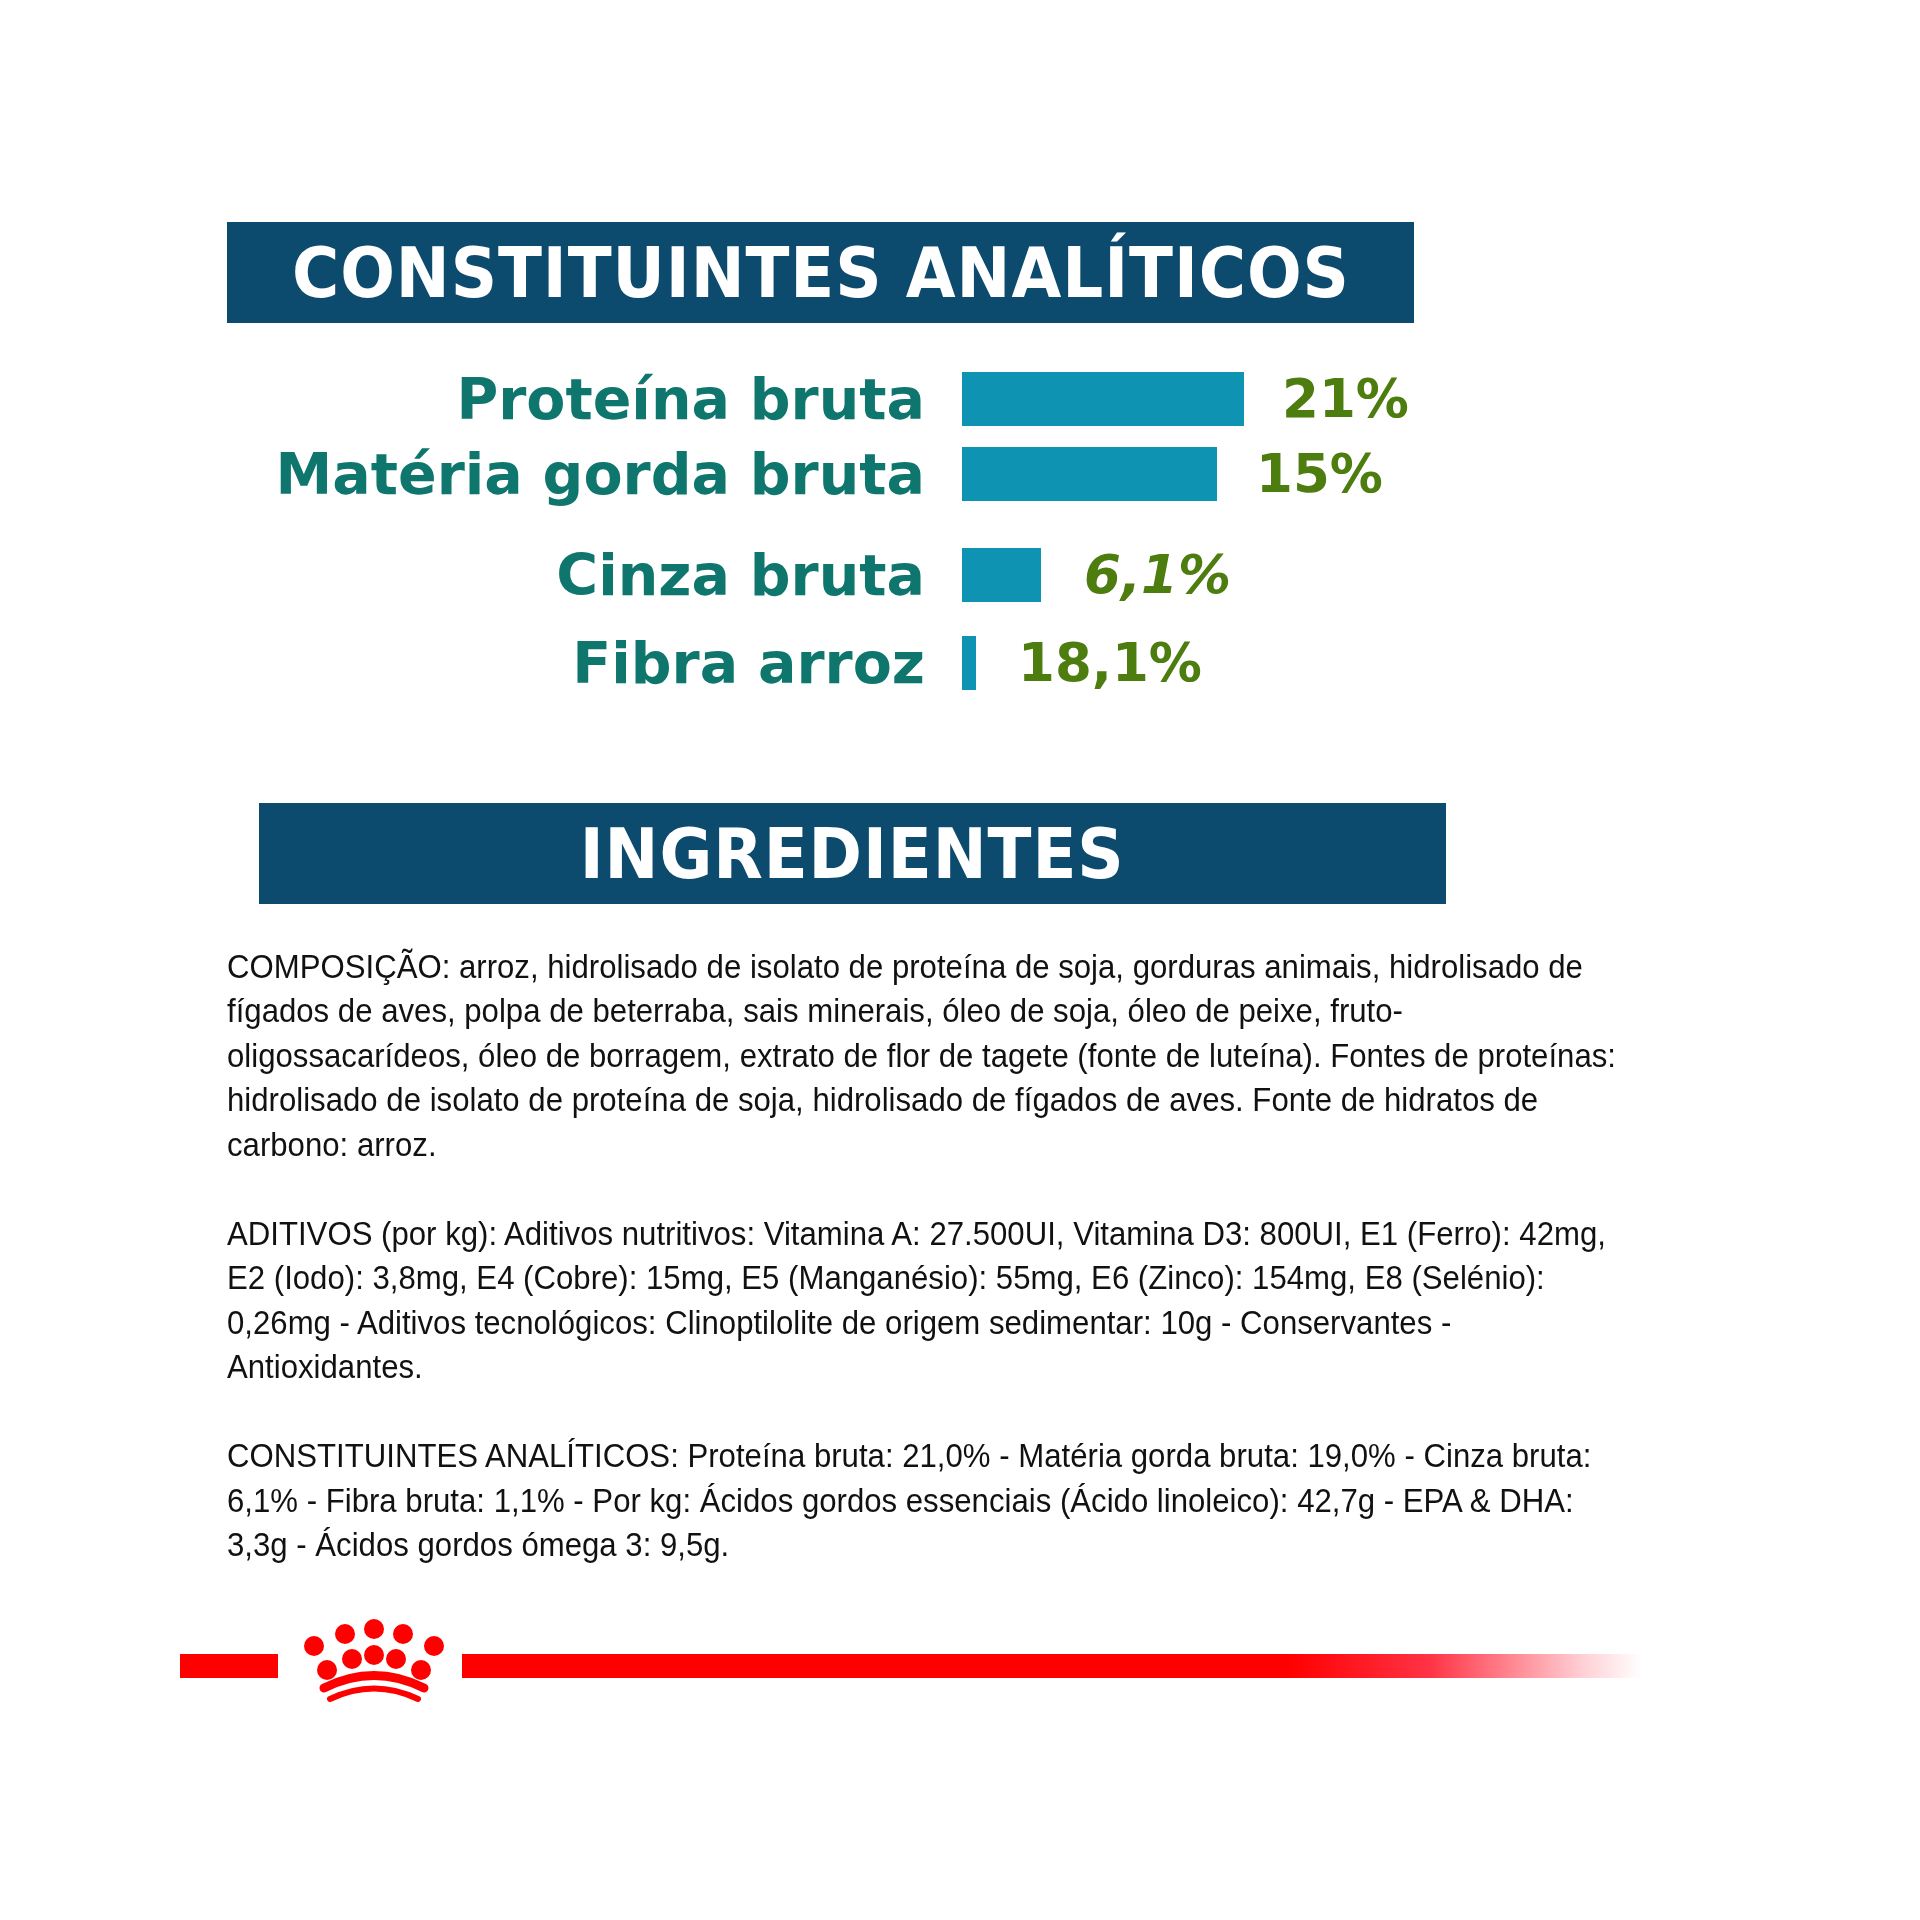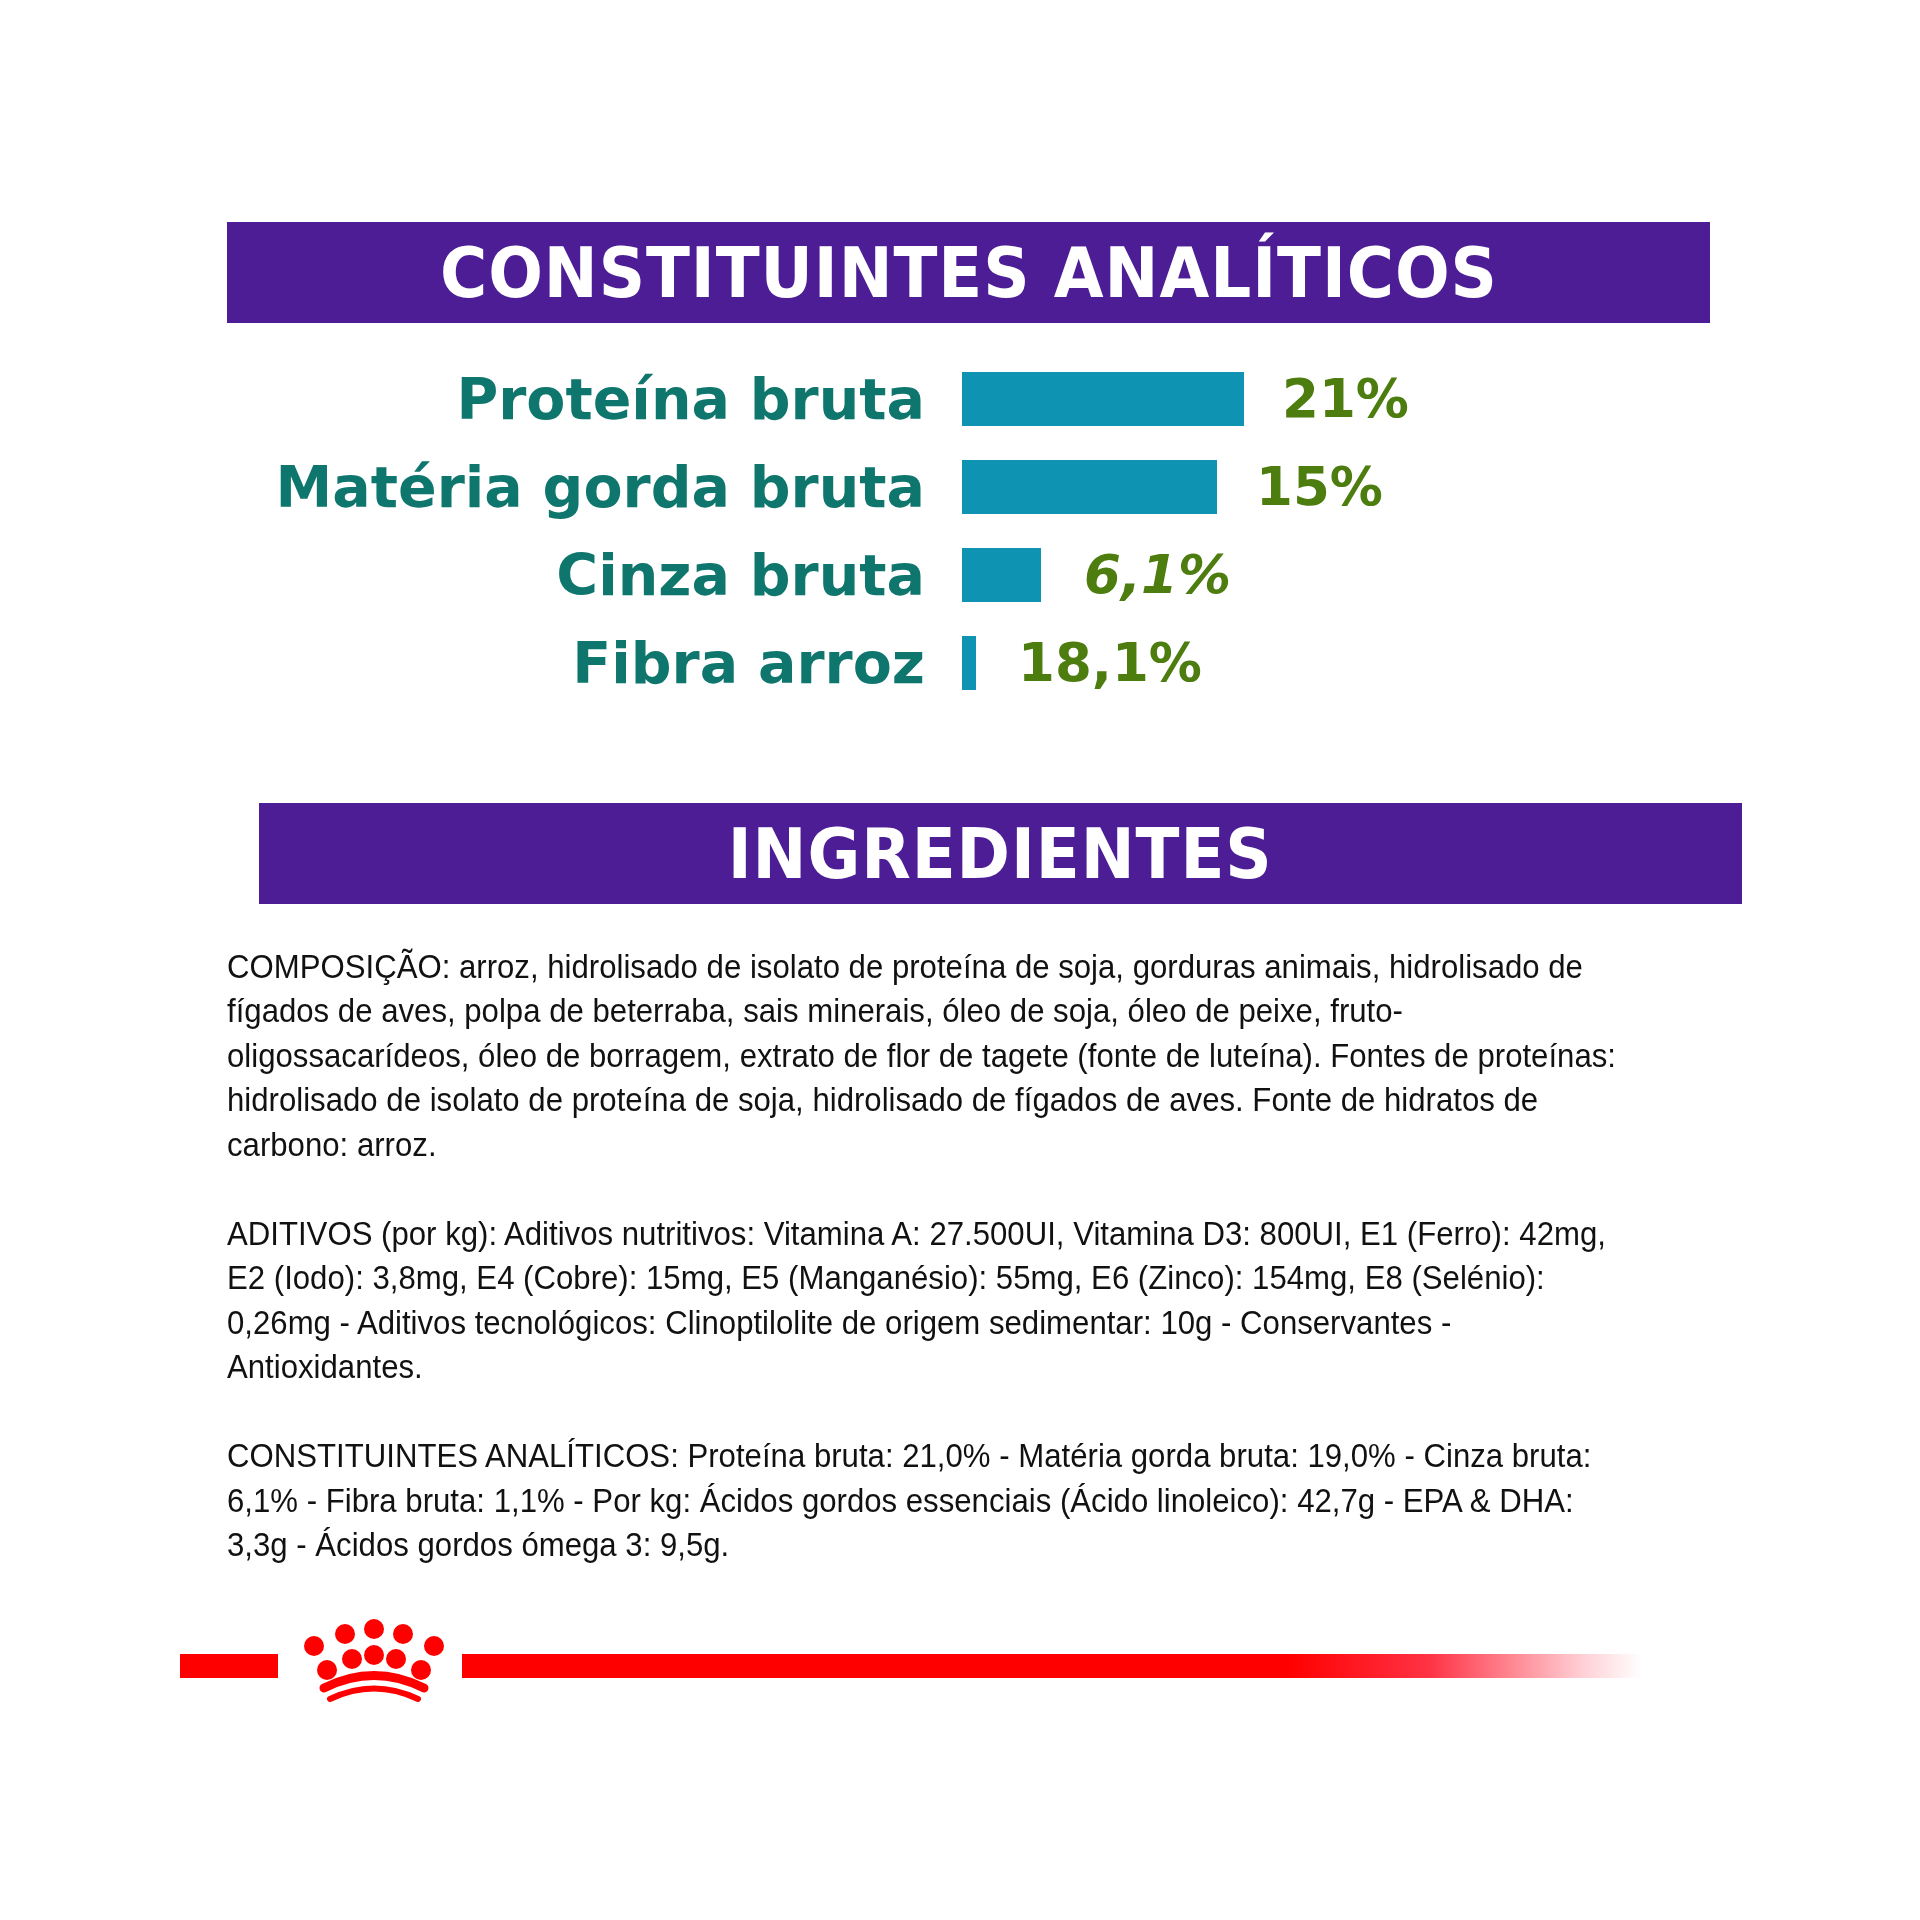--- a/index.html
+++ b/index.html
@@ -1,22 +1,22 @@
 <!DOCTYPE html>
 <html><head>
   <meta charset="utf-8">
   <style>
     html, body { margin: 0; padding: 0; }
     body {
       width: 1920px; height: 1920px; background: #ffffff; position: relative; overflow: hidden;
       font-family: "Liberation Sans", "DejaVu Sans", sans-serif; color: #111;
     }
     .section-header {
-      position: absolute; left: 227px; width: 1483px; height: 101px;
-      background: #4c1d95;
+      position: absolute; left: 227px; width: 1187px; height: 101px;
+      background: #0c4a6e;
       display: flex; align-items: center; justify-content: center;
     }
     .section-header span {
       color: #ffffff; font-weight: bold; font-size: 70px; letter-spacing: 1px;
       font-family: "DejaVu Sans", sans-serif; transform: scaleX(0.92); display: inline-block;
     }
     #hdr-analytics { top: 222px; }
     #hdr-ingredients { top: 803px; margin-left: 32px; }
     .chart-row { position: absolute; left: 0; width: 1920px; height: 54px; }
     .chart-row .label {
@@ -49,21 +49,21 @@
 <div class="section-header" id="hdr-analytics">
   <span>CONSTITUINTES ANALÍTICOS</span>
 </div>
 
 <div>
   <div class="chart-row" style="top:372px;">
     <span class="label">Proteína bruta</span>
     <div class="bar" style="width:282px;"></div>
     <span class="value" style="left:1282px;">21%</span>
   </div>
-  <div class="chart-row" style="top:460px;text-align:right;">
+  <div class="chart-row" style="top:447px;text-align:right;">
     <span class="label">Matéria gorda bruta</span>
     <div class="bar" style="width:255px;"></div>
     <span class="value" style="left:1256px;">15%</span>
   </div>
   <div class="chart-row" style="top:548px;text-align:right;">
     <span class="label">Cinza bruta</span>
     <div class="bar" style="width:79px;"></div>
     <span class="value" style="left:1084px;font-style:italic;">6,1%</span>
   </div>
   <div class="chart-row" style="top:636px;">

